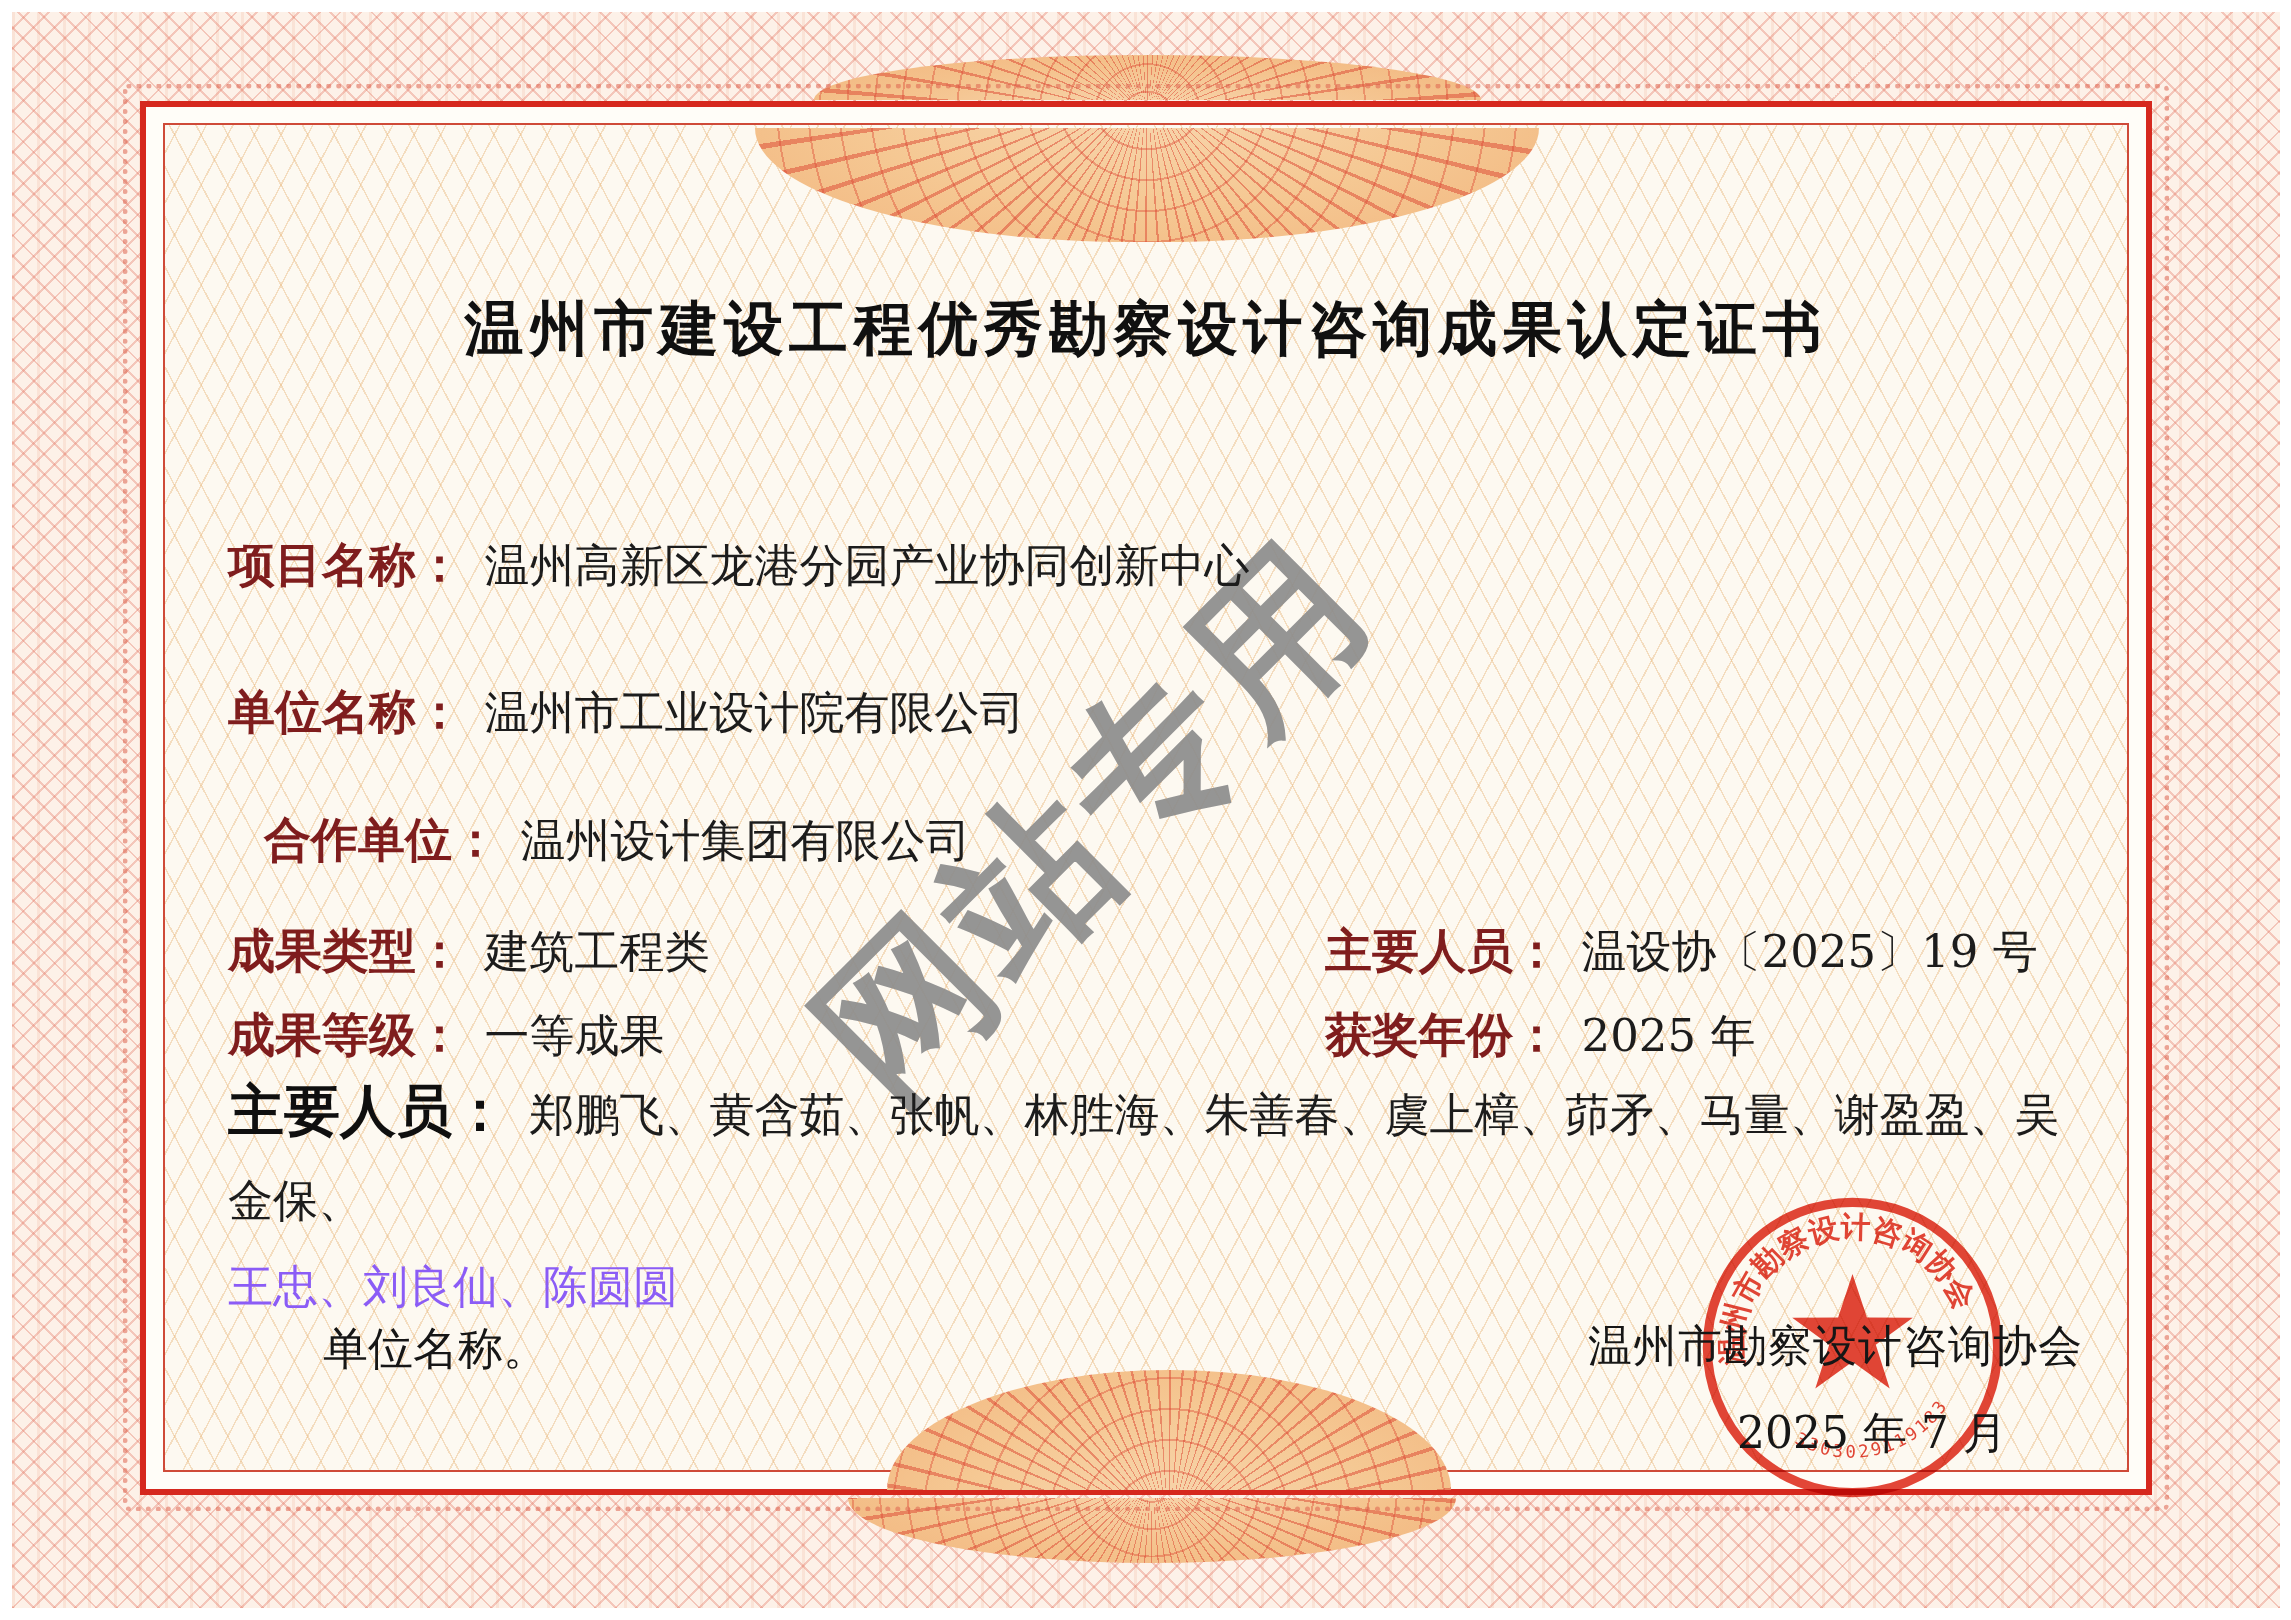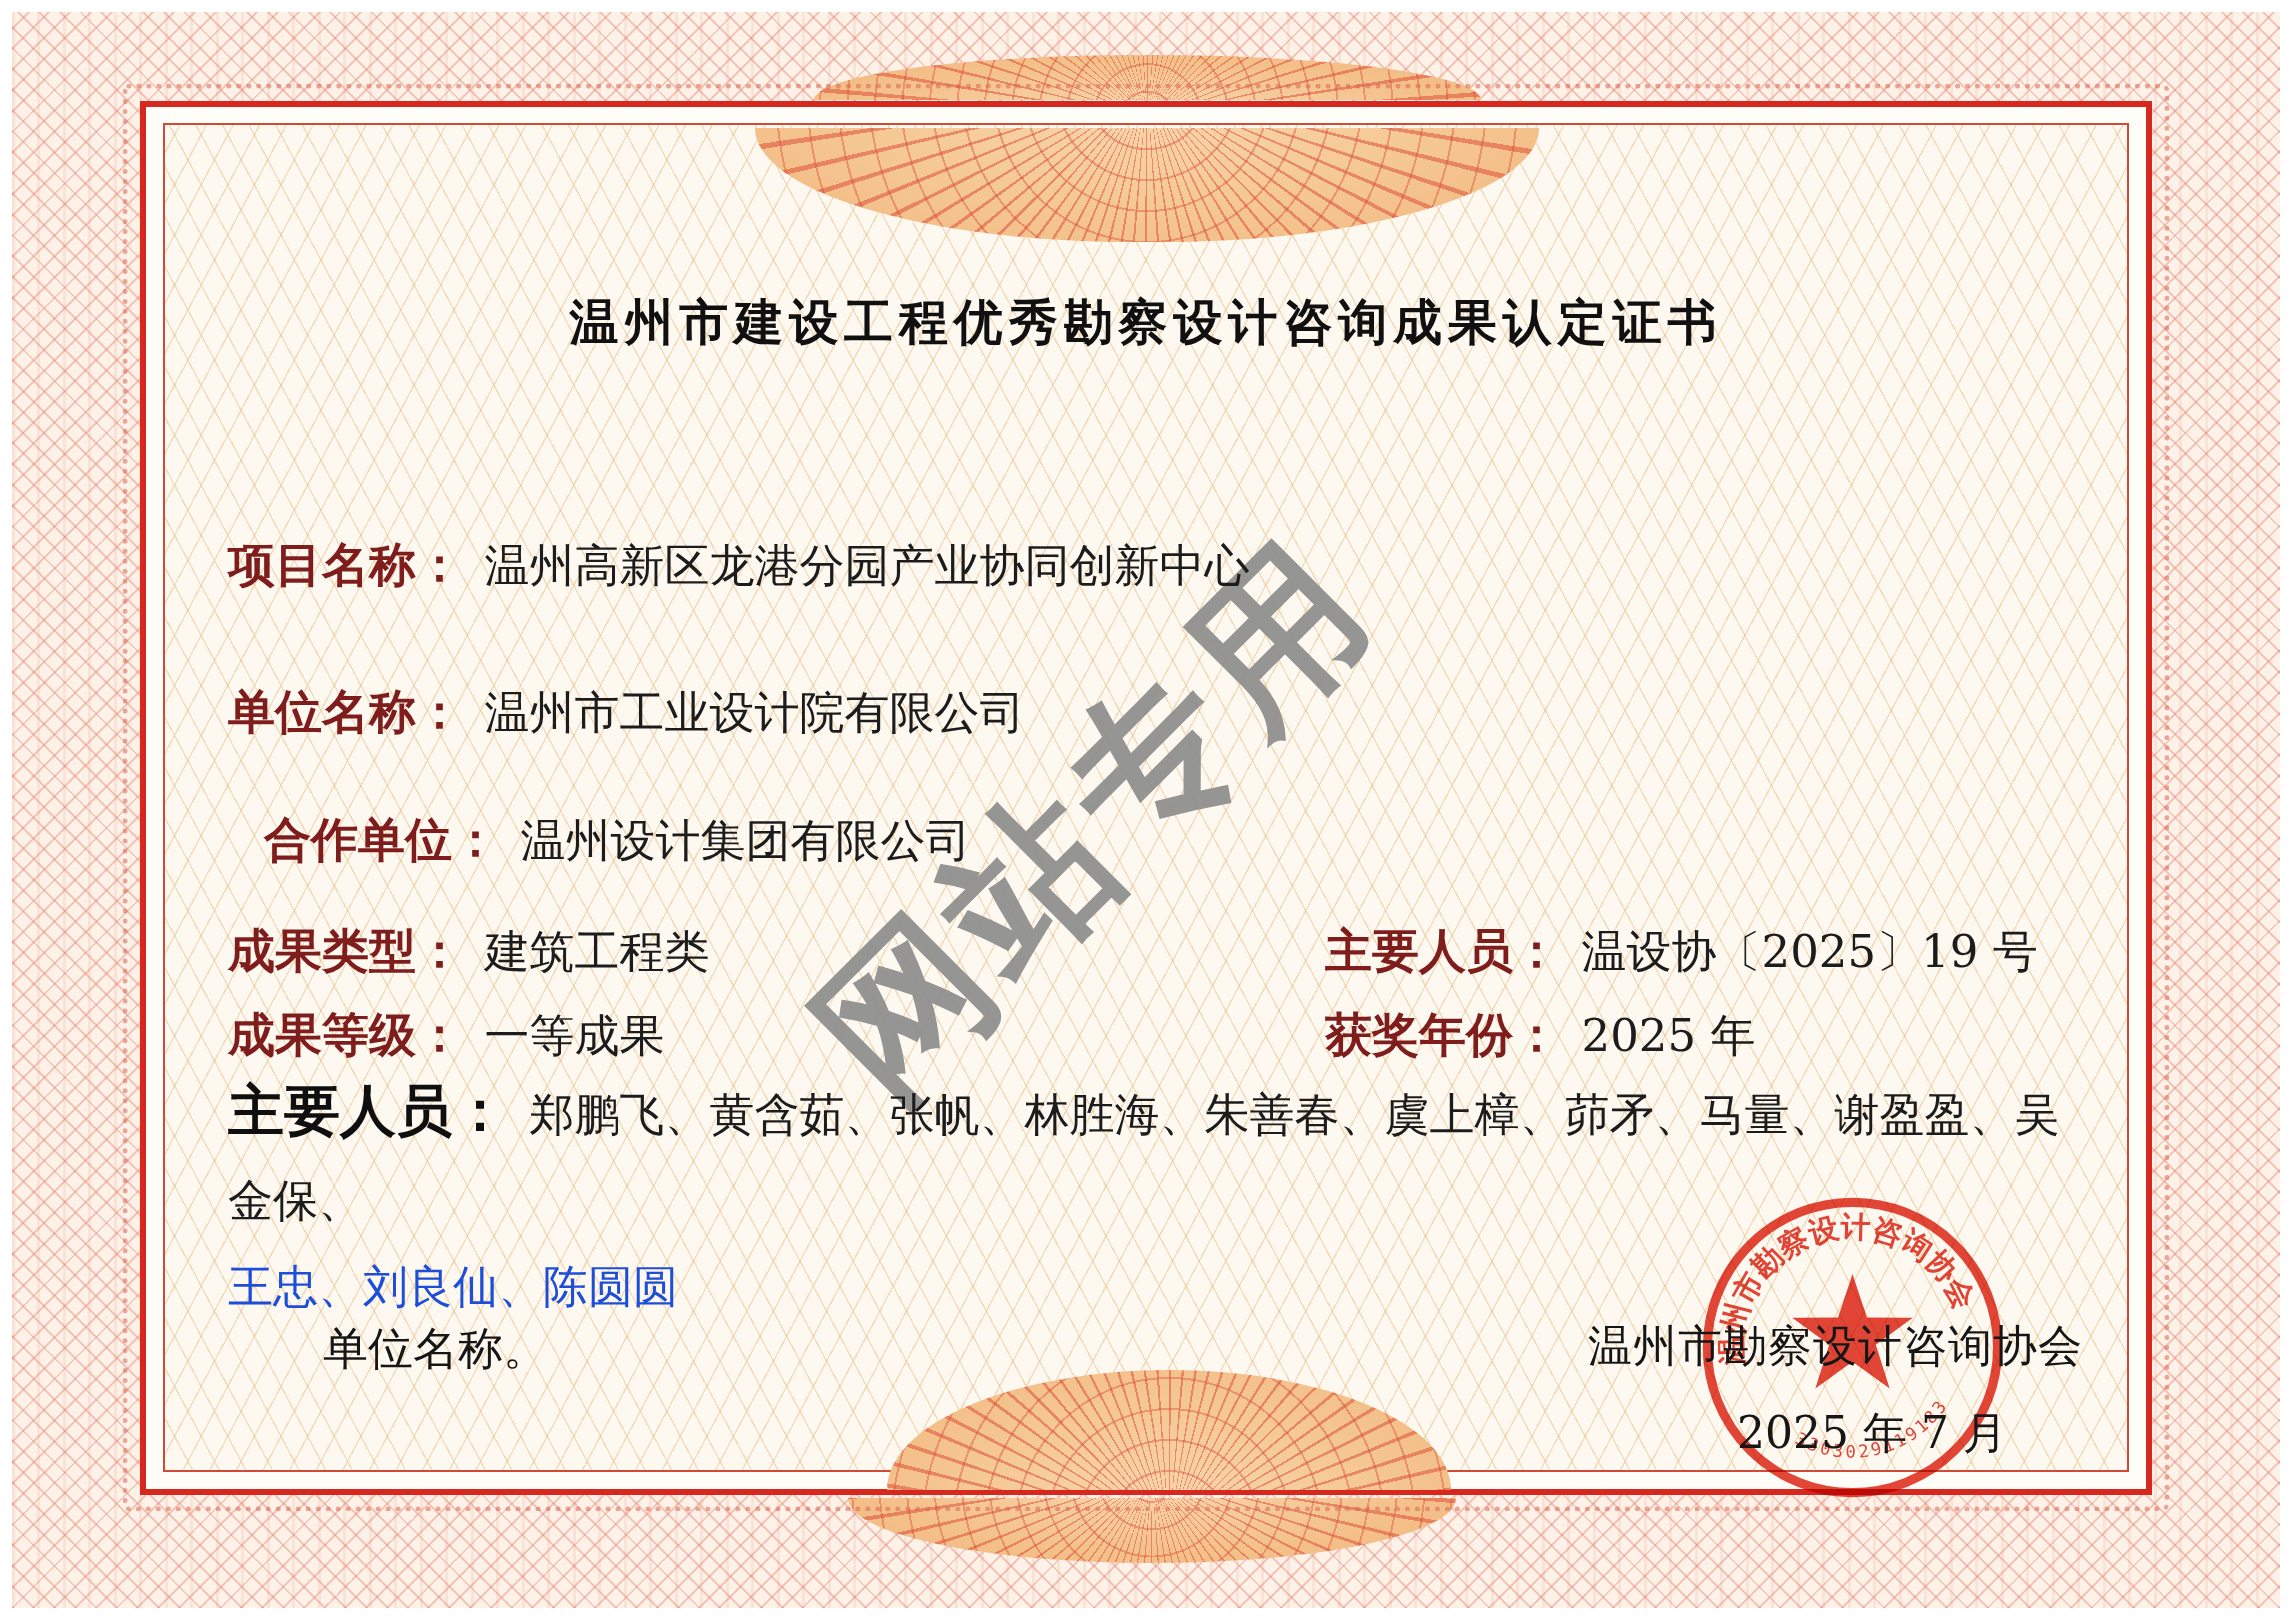--- a/index.html
+++ b/index.html
@@ -69,35 +69,35 @@
   
   .watermark{
     position:absolute;left:1096px;top:821px;z-index:5;
     transform:translate(-50%,-50%) rotate(-45deg);
     font-size:165px;font-weight:700;letter-spacing:9.8px;color:#8d8d8d;
     white-space:nowrap;opacity:0.92;
   }
   
   .title{
     position:absolute;top:290px;left:174px;right:174px;z-index:7;margin:0;
-    text-align:center;font-size:49px;font-weight:900;letter-spacing:5.9px;color:#101010;
+    text-align:center;font-size:59px;font-weight:900;letter-spacing:5.9px;color:#101010;
   }
   .row{position:absolute;left:228px;z-index:7;font-size:45px;white-space:nowrap;}
   .row .lbl{font-weight:700;font-size:47px;font-family:"Liberation Sans",sans-serif;margin-right:21.6px;color:#7f1d1d;}
   .row .val{font-family:"DejaVu Serif",serif;color:#1c1c1c;}
   .r1{top:534px;} .r2{top:673px;margin-top:8px;} .r3{top:809px;margin-left:36px;}
   .r4{top:920px;} .r5{top:1004px;}
   .rc{left:1325px;}
   .personnel{
     position:absolute;left:228px;top:1068px;width:1843px;z-index:7;
     font-size:45px;line-height:86px;margin:0;
   }
   .personnel .lbl{font-weight:700;font-size:56px;margin-right:21.6px;color:#0f0f0f;}
   .personnel .val{font-family:"DejaVu Serif",serif;color:#1c1c1c;}
-  .personnel .val2{display:block;font-family:"DejaVu Serif",serif;color:#1d4ed8;}
+  .personnel .val2{display:block;font-family:"DejaVu Serif",serif;color:#8b5cf6;}
   .commend{position:absolute;left:323px;top:1319px;z-index:7;font-size:45px;font-family:"DejaVu Serif",serif;}
   .issuer{position:absolute;left:1588px;top:1317px;z-index:7;font-size:44px;letter-spacing:1px;font-family:"DejaVu Serif",serif;white-space:nowrap;}
   .issue-date{position:absolute;left:1737px;top:1404px;z-index:7;font-size:44px;font-family:"DejaVu Serif",serif;white-space:nowrap;}
   
   .seal{position:absolute;left:1689px;top:1184px;width:327px;height:327px;z-index:6;mix-blend-mode:multiply;opacity:0.9;}
 </style>
 </head>
 <body>
 
 <div class="page">

